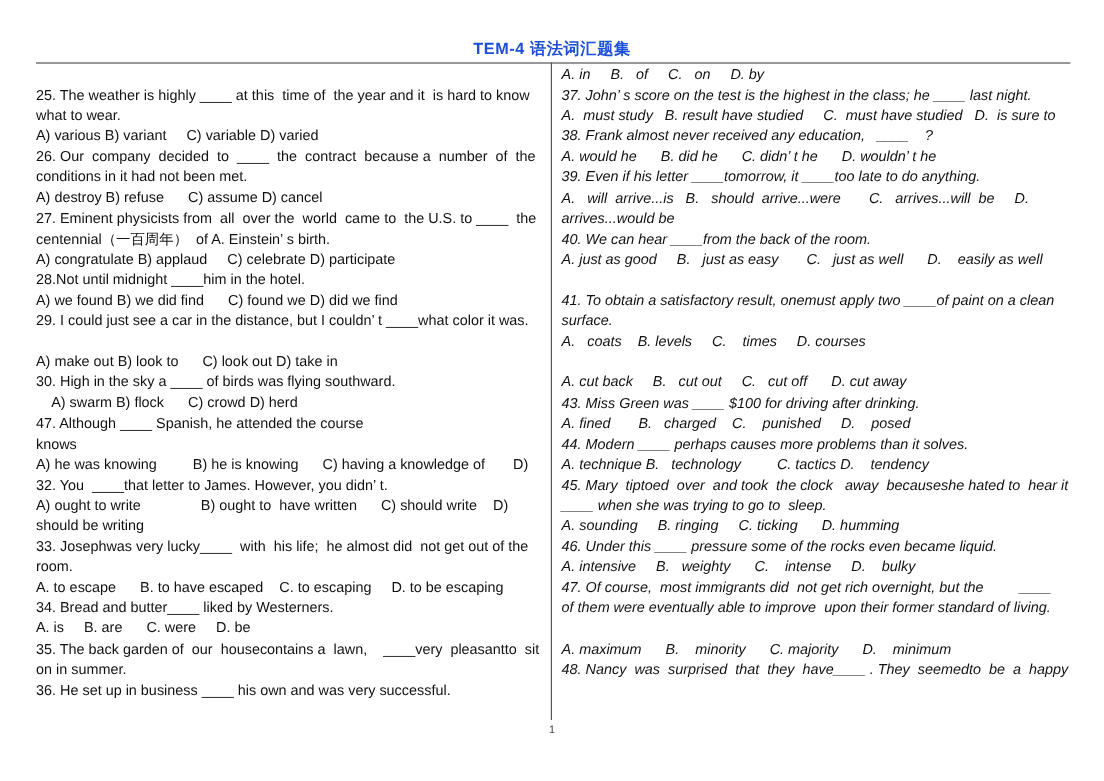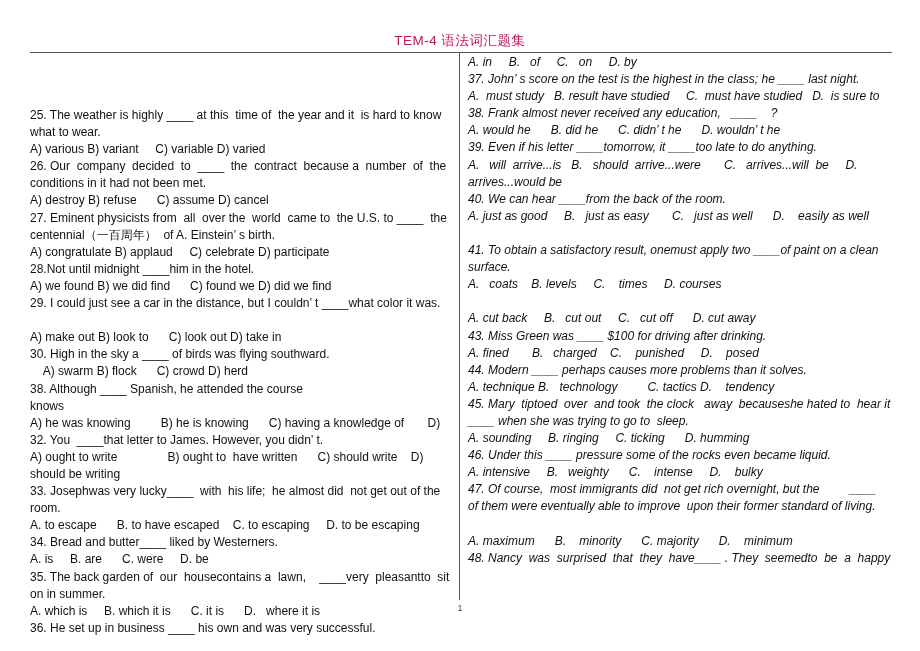--- a/index.html
+++ b/index.html
@@ -11,41 +11,41 @@
     position: relative;
     width: 920px; height: 651px;
     background: #ffffff;
     overflow: hidden;
   }
   .doc-title {
     position: absolute;
     top: 32px; left: 0; right: 0;
     text-align: center;
     font-size: 13.5px;
-    font-weight: normal;
-    color: #be185d;
+    font-weight: bold;
+    color: #1d4ed8;
     letter-spacing: 0.5px;
   }
   .header-rule {
     position: absolute;
     top: 52px; left: 30px;
     width: 862px; height: 0;
     border-top: 1px solid #555;
   }
   .col-divider {
     position: absolute;
     top: 52px; left: 459px;
     width: 1px; height: 548px;
     background: #555;
   }
   .col {
     position: absolute;
     width: 430px;
   }
-  .col-left  { left: 30px;  top: 71px; margin-top: 36px; }
+  .col-left  { left: 30px;  top: 71px; }
   .col-right { left: 468px; top: 54px; font-style: italic; }
   .line {
     height: 17.1px;
     line-height: 17.1px;
     font-size: 12px;
     color: #111;
     white-space: pre;
   }
   .page-number {
     position: absolute;
@@ -76,34 +76,33 @@
       <div class="line">27. Eminent physicists from  all  over the  world  came to  the U.S. to ____  the</div>
       <div class="line">centennial（一百周年）  of A. Einstein’ s birth.</div>
       <div class="line">A) congratulate B) applaud     C) celebrate D) participate</div>
       <div class="line">28.Not until midnight ____him in the hotel.</div>
       <div class="line">A) we found B) we did find      C) found we D) did we find</div>
       <div class="line">29. I could just see a car in the distance, but I couldn’ t ____what color it was.</div>
       <div class="line"></div>
       <div class="line">A) make out B) look to      C) look out D) take in</div>
       <div class="line">30. High in the sky a ____ of birds was flying southward.</div>
       <div class="line">    A) swarm B) flock      C) crowd D) herd</div>
-      <div class="line">38. Although ____ Spanish, he attended the course</div>
+      <div class="line">47. Although ____ Spanish, he attended the course</div>
       <div class="line">knows</div>
       <div class="line">A) he was knowing         B) he is knowing      C) having a knowledge of       D)</div>
       <div class="line">32. You  ____that letter to James. However, you didn’ t.</div>
       <div class="line">A) ought to write               B) ought to  have written      C) should write    D)</div>
       <div class="line">should be writing</div>
       <div class="line">33. Josephwas very lucky____  with  his life;  he almost did  not get out of the</div>
       <div class="line">room.</div>
       <div class="line">A. to escape      B. to have escaped    C. to escaping     D. to be escaping</div>
       <div class="line">34. Bread and butter____ liked by Westerners.</div>
       <div class="line">A. is     B. are      C. were     D. be</div>
       <div class="line">35. The back garden of  our  housecontains a  lawn,    ____very  pleasantto  sit</div>
       <div class="line">on in summer.</div>
-      <div class="line">A. which is     B. which it is      C. it is      D.   where it is</div>
       <div class="line">36. He set up in business ____ his own and was very successful.</div>
     </div>
 
   <div class="col col-right">
       <div class="line">A. in     B.   of     C.   on     D. by</div>
       <div class="line">37. John’ s score on the test is the highest in the class; he ____ last night.</div>
       <div class="line">A.  must study   B. result have studied     C.  must have studied   D.  is sure to</div>
       <div class="line">38. Frank almost never received any education,   ____    ?</div>
       <div class="line">A. would he      B. did he      C. didn’ t he      D. wouldn’ t he</div>
       <div class="line">39. Even if his letter ____tomorrow, it ____too late to do anything.</div>

